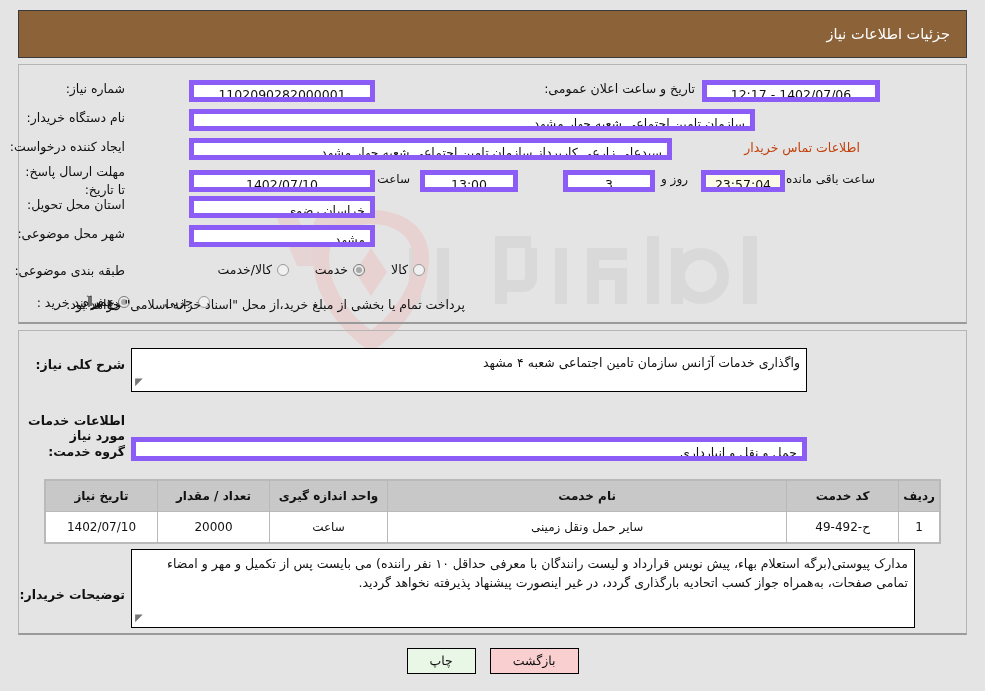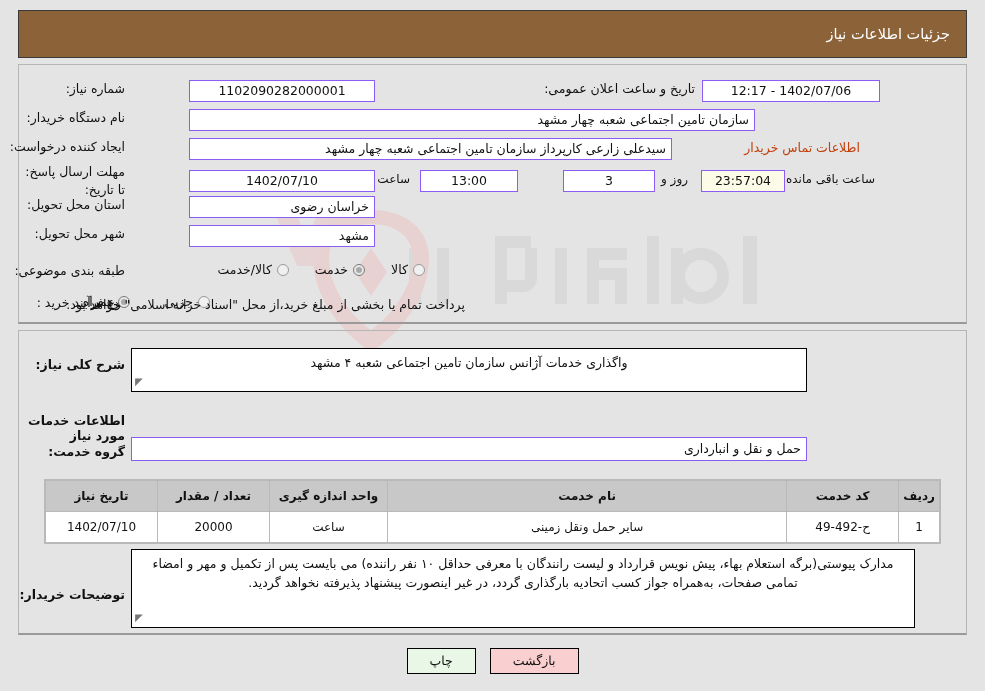--- a/index.html
+++ b/index.html
@@ -80,21 +80,21 @@
   }
   .lbl {
     font-size: 12.5px;
     color: #111;
     text-align: right;
     line-height: 1.45;
   }
 
   .fld {
     background: #ffffff;
-    border: 1px solid #8b5cf6;
+    border: 5px solid #8b5cf6;
     height: 22px;
     line-height: 20px;
     font-size: 12.5px;
     color: #111;
     padding: 0 5px;
     text-align: center;
     overflow: hidden;
     white-space: nowrap;
   }
   .fld.rt { text-align: right; }
@@ -131,21 +131,21 @@
   }
   .radio-lbl { font-size: 12.5px; color: #111; }
 
   
   .tarea {
     background: #ffffff;
     border: 1px solid #000000;
     font-size: 12.5px;
     color: #111;
     padding: 4px 6px 0 6px;
-    text-align: center;
+    text-align: right;
     line-height: 1.55;
     position: relative;
     overflow: hidden;
     margin-left: 11px;
   }
   .tarea .grip {
     position: absolute;
     left: 3px; bottom: 2px;
     font-size: 10px; color: #777;
     transform: scaleX(-1);
@@ -273,21 +273,21 @@
   <span class="minitxt" style="position:absolute; top:172px; right:292px; z-index:2;">روز و</span>
   <div class="fld timer" style="position:absolute; top:170px; right:200px; width:84px; z-index:2;">23:57:04</div>
   <span class="minitxt" style="position:absolute; top:172px; right:105px; z-index:2;">ساعت باقی مانده</span>
 
   <div class="row" style="top:196px; right:860px; z-index:2;">
     <span class="lbl">استان محل تحویل:</span>
   </div>
   <div class="fld rt" style="position:absolute; top:196px; right:610px; width:186px; z-index:2;">خراسان رضوی</div>
 
   <div class="row" style="top:225px; right:860px; z-index:2;">
-    <span class="lbl">شهر محل تحویل:</span>
+    <span class="lbl">شهر محل موضوعی:</span>
   </div>
   <div class="fld rt" style="position:absolute; top:225px; right:610px; width:186px; z-index:2;">مشهد</div>
 
   <div class="row" style="top:262px; right:860px; z-index:2;">
     <span class="lbl">طبقه بندی موضوعی:</span>
   </div>
   <div class="row" style="top:262px; right:560px; gap:26px; z-index:2;">
     <span class="radio-wrap">
       <span class="radio"></span>
       <span class="radio-lbl">کالا</span>

